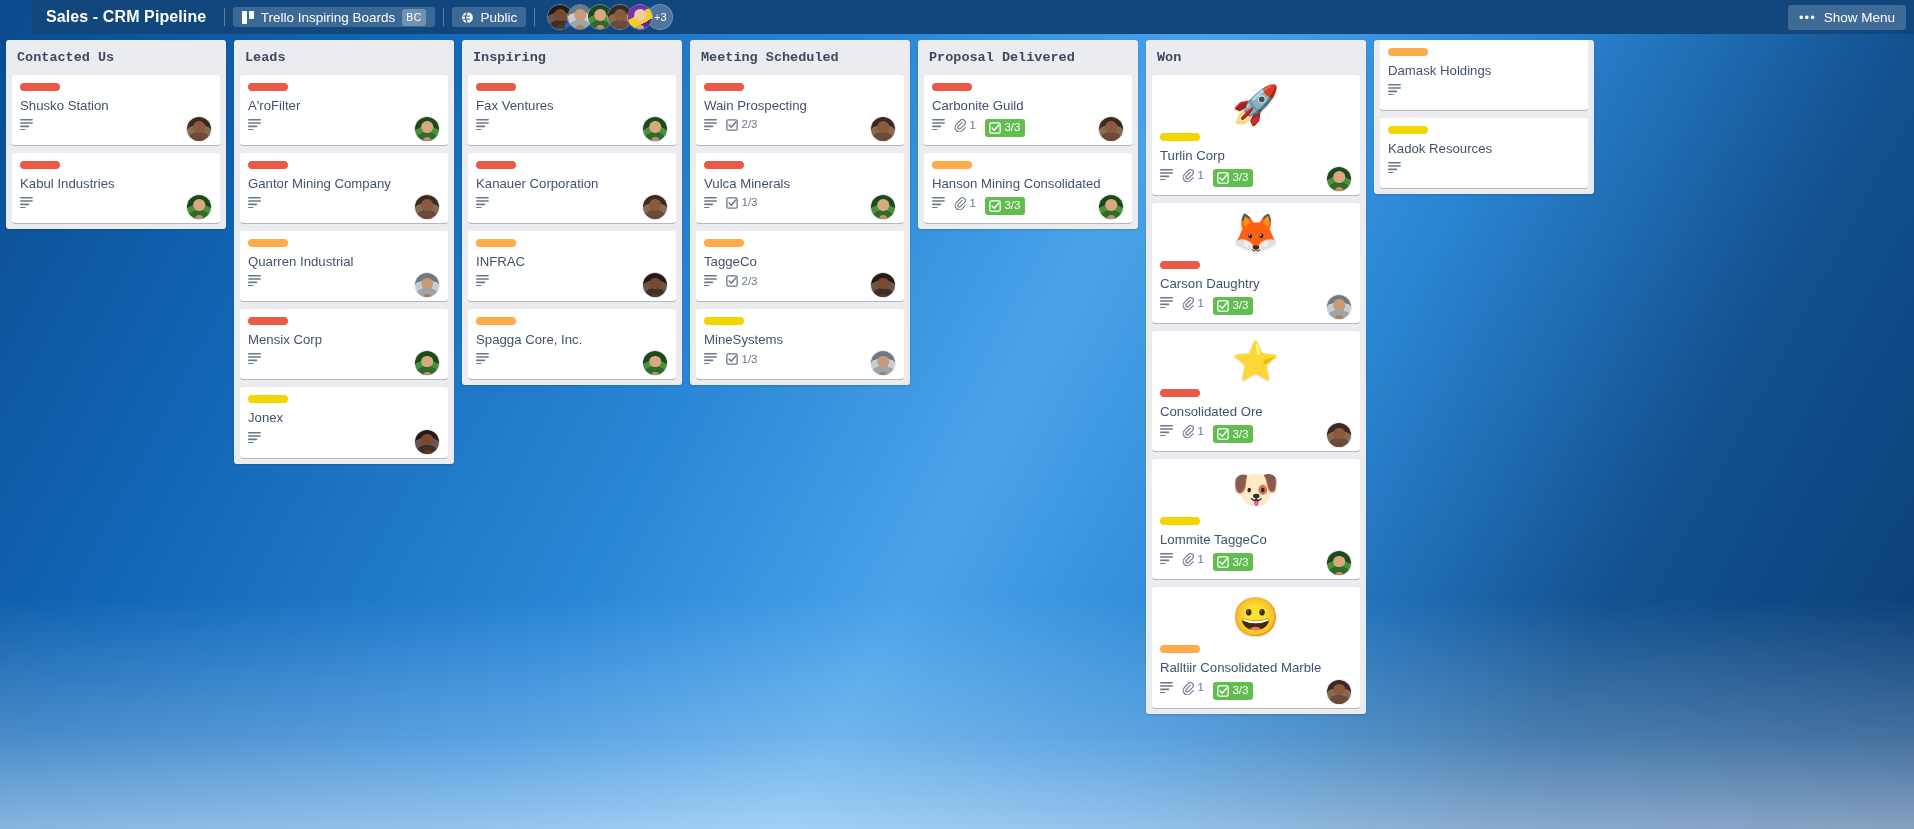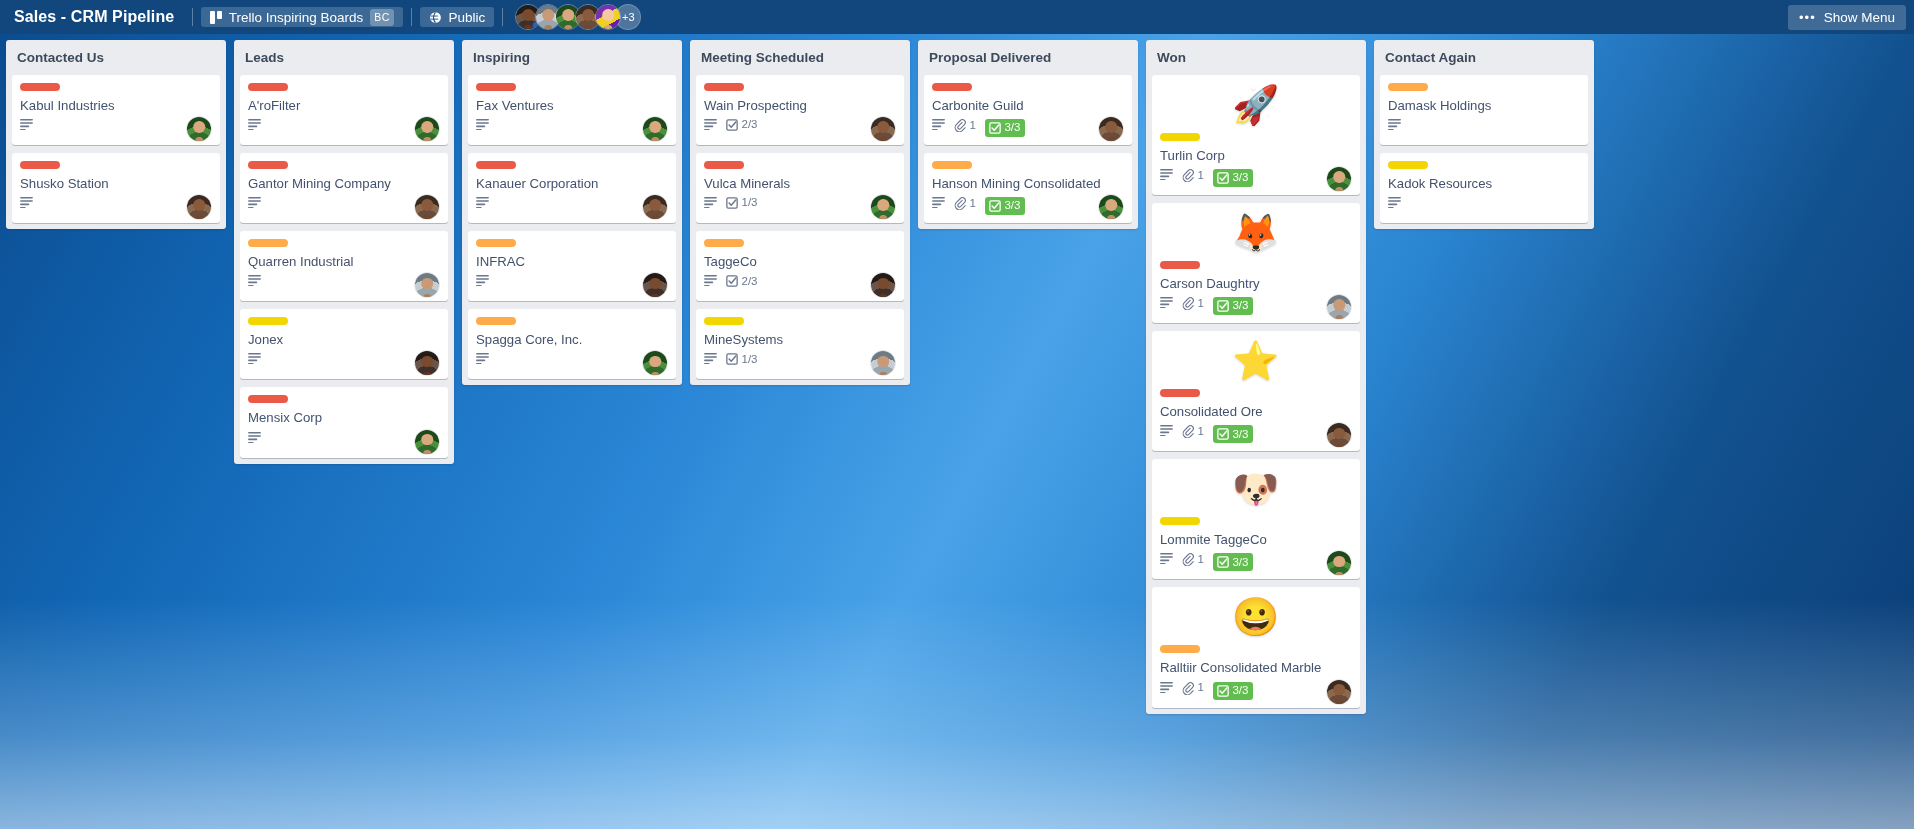--- a/index.html
+++ b/index.html
@@ -21,20 +21,21 @@
   }
 
   
   .board-header {
     position: relative; z-index: 5;
     height: 34px;
     background: #12477e;
     display: flex; align-items: center;
     padding: 0 8px 0 12px;
     color: #fff;
+    margin-left: 32px;
   }
   .board-title {
     font-size: 16px; font-weight: bold; letter-spacing: .1px;
     padding: 0 10px 0 2px; white-space: nowrap;
   }
   .hdr-sep {
     width: 1px; height: 18px; background: rgba(255,255,255,.32); margin: 0 8px;
   }
   .hdr-btn {
     display: flex; align-items: center; gap: 7px;
@@ -94,20 +95,21 @@
     border-radius: 3px;
     padding: 0 0 6px 0;
     max-height: 100%;
     display: flex; flex-direction: column;
     box-shadow: 0 1px 2px rgba(9,30,66,.18);
   }
   .list-header {
     padding: 11px 10px 9px 11px;
     font-size: 13.5px; font-weight: 600; color: #3d4a5c;
     line-height: 1.1;
+    font-family: Liberation Mono, monospace;
   }
   .cards { padding: 0 6px; display: flex; flex-direction: column; gap: 8px; }
 
   .card {
     background: #fff;
     border-radius: 3px;
     box-shadow: 0 1px 0 rgba(9,30,66,.25);
     padding: 6px 8px 4px 8px;
     cursor: pointer;
     position: relative;
@@ -232,49 +234,49 @@
     <span>Show Menu</span>
   </div>
 </div>
 
 <div class="board" id="board">
     <div class="list">
       <div class="list-header">Contacted Us</div>
       <div class="cards">
         <div class="card">
           <div class="label" style="background:#eb5a46"></div>
+          <div class="card-title">Shusko Station</div>
+          <div class="card-badges">
+            <span class="badge">
+              <svg width="13" height="11" viewBox="0 0 14 12">
+                <rect y="0" width="14" height="1.7" rx=".85" fill="#6b778c"></rect>
+                <rect y="3.6" width="14" height="1.7" rx=".85" fill="#6b778c"></rect>
+                <rect y="7.2" width="10" height="1.7" rx=".85" fill="#6b778c"></rect>
+                <rect y="10.8" width="6" height="1.2" rx=".6" fill="#6b778c"></rect>
+              </svg>
+            </span>
+            <span class="card-avatar">
+              <span class="ph ph-b"></span>
+            </span>
+          </div>
+        </div>
+        <div class="card">
+          <div class="label" style="background:#eb5a46"></div>
           <div class="card-title">Kabul Industries</div>
           <div class="card-badges">
             <span class="badge">
               <svg width="13" height="11" viewBox="0 0 14 12">
                 <rect y="0" width="14" height="1.7" rx=".85" fill="#6b778c"></rect>
                 <rect y="3.6" width="14" height="1.7" rx=".85" fill="#6b778c"></rect>
                 <rect y="7.2" width="10" height="1.7" rx=".85" fill="#6b778c"></rect>
                 <rect y="10.8" width="6" height="1.2" rx=".6" fill="#6b778c"></rect>
               </svg>
             </span>
             <span class="card-avatar">
               <span class="ph ph-a"></span>
-            </span>
-          </div>
-        </div>
-        <div class="card">
-          <div class="label" style="background:#eb5a46"></div>
-          <div class="card-title">Shusko Station</div>
-          <div class="card-badges">
-            <span class="badge">
-              <svg width="13" height="11" viewBox="0 0 14 12">
-                <rect y="0" width="14" height="1.7" rx=".85" fill="#6b778c"></rect>
-                <rect y="3.6" width="14" height="1.7" rx=".85" fill="#6b778c"></rect>
-                <rect y="7.2" width="10" height="1.7" rx=".85" fill="#6b778c"></rect>
-                <rect y="10.8" width="6" height="1.2" rx=".6" fill="#6b778c"></rect>
-              </svg>
-            </span>
-            <span class="card-avatar">
-              <span class="ph ph-b"></span>
             </span>
           </div>
         </div>
       </div>
     </div>
     <div class="list">
       <div class="list-header">Leads</div>
       <div class="cards">
         <div class="card">
           <div class="label" style="background:#eb5a46"></div>
@@ -321,50 +323,50 @@
                 <rect y="7.2" width="10" height="1.7" rx=".85" fill="#6b778c"></rect>
                 <rect y="10.8" width="6" height="1.2" rx=".6" fill="#6b778c"></rect>
               </svg>
             </span>
             <span class="card-avatar">
               <span class="ph ph-c"></span>
             </span>
           </div>
         </div>
         <div class="card">
+          <div class="label" style="background:#eb5a46"></div>
+          <div class="card-title">Mensix Corp</div>
+          <div class="card-badges">
+            <span class="badge">
+              <svg width="13" height="11" viewBox="0 0 14 12">
+                <rect y="0" width="14" height="1.7" rx=".85" fill="#6b778c"></rect>
+                <rect y="3.6" width="14" height="1.7" rx=".85" fill="#6b778c"></rect>
+                <rect y="7.2" width="10" height="1.7" rx=".85" fill="#6b778c"></rect>
+                <rect y="10.8" width="6" height="1.2" rx=".6" fill="#6b778c"></rect>
+              </svg>
+            </span>
+            <span class="card-avatar">
+              <span class="ph ph-a"></span>
+            </span>
+          </div>
+        </div>
+        <div class="card">
           <div class="label" style="background:#f2d600"></div>
           <div class="card-title">Jonex</div>
           <div class="card-badges">
             <span class="badge">
               <svg width="13" height="11" viewBox="0 0 14 12">
                 <rect y="0" width="14" height="1.7" rx=".85" fill="#6b778c"></rect>
                 <rect y="3.6" width="14" height="1.7" rx=".85" fill="#6b778c"></rect>
                 <rect y="7.2" width="10" height="1.7" rx=".85" fill="#6b778c"></rect>
                 <rect y="10.8" width="6" height="1.2" rx=".6" fill="#6b778c"></rect>
               </svg>
             </span>
             <span class="card-avatar">
               <span class="ph ph-d"></span>
-            </span>
-          </div>
-        </div>
-        <div class="card">
-          <div class="label" style="background:#eb5a46"></div>
-          <div class="card-title">Mensix Corp</div>
-          <div class="card-badges">
-            <span class="badge">
-              <svg width="13" height="11" viewBox="0 0 14 12">
-                <rect y="0" width="14" height="1.7" rx=".85" fill="#6b778c"></rect>
-                <rect y="3.6" width="14" height="1.7" rx=".85" fill="#6b778c"></rect>
-                <rect y="7.2" width="10" height="1.7" rx=".85" fill="#6b778c"></rect>
-                <rect y="10.8" width="6" height="1.2" rx=".6" fill="#6b778c"></rect>
-              </svg>
-            </span>
-            <span class="card-avatar">
-              <span class="ph ph-a"></span>
             </span>
           </div>
         </div>
       </div>
     </div>
     <div class="list">
       <div class="list-header">Inspiring</div>
       <div class="cards">
         <div class="card">
           <div class="label" style="background:#eb5a46"></div>
@@ -756,21 +758,20 @@
               <span>3/3</span>
             </span>
             <span class="card-avatar">
               <span class="ph ph-b"></span>
             </span>
           </div>
         </div>
       </div>
     </div>
     <div class="list">
-      <div class="list-header">Contact Again</div>
       <div class="cards">
         <div class="card">
           <div class="label" style="background:#ffab4a"></div>
           <div class="card-title">Damask Holdings</div>
           <div class="card-badges">
             <span class="badge">
               <svg width="13" height="11" viewBox="0 0 14 12">
                 <rect y="0" width="14" height="1.7" rx=".85" fill="#6b778c"></rect>
                 <rect y="3.6" width="14" height="1.7" rx=".85" fill="#6b778c"></rect>
                 <rect y="7.2" width="10" height="1.7" rx=".85" fill="#6b778c"></rect>

